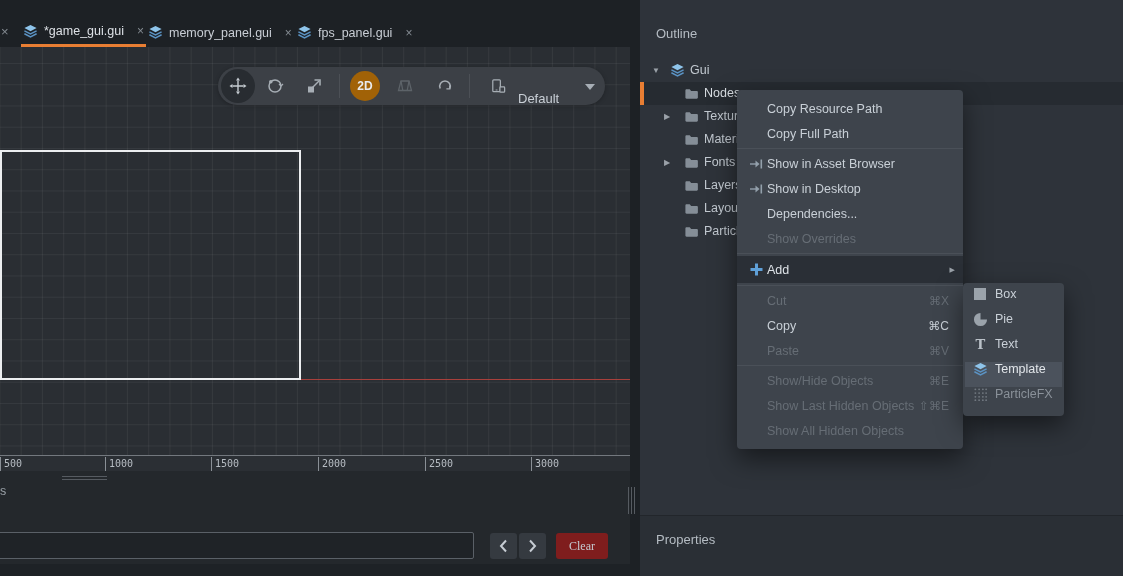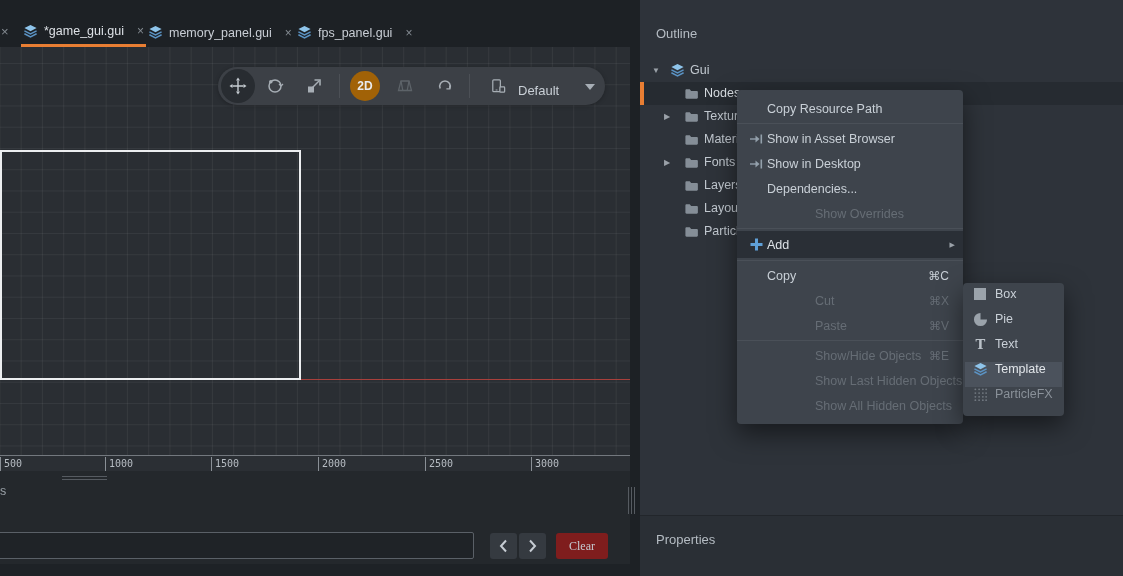--- a/index.html
+++ b/index.html
@@ -26,21 +26,21 @@
   .gui-rect{position:absolute;left:0px;top:103px;width:301px;height:230px;border:2px solid #eceef0;}
   .red-line{position:absolute;left:301px;top:331.5px;width:329px;height:1.6px;background:#a8403c;}
 
   .toolbar{position:absolute;left:218px;top:20px;width:387px;height:38px;border-radius:19px;
            background:#3c4046;box-shadow:0 1px 4px rgba(0,0,0,.25);}
   .tbtn{position:absolute;top:10px;width:18px;height:18px;display:flex;align-items:center;justify-content:center;}
   .tool-circle{position:absolute;top:2px;width:34px;height:34px;border-radius:17px;background:#282c31;}
   .tb-2d{position:absolute;left:132px;top:4px;width:30px;height:30px;border-radius:15px;background:#a16207;
          display:flex;align-items:center;justify-content:center;font-weight:bold;font-size:12px;color:#e9ebee;}
   .tsep{position:absolute;top:7px;width:1px;height:24px;background:#4c5056;}
-  .tb-label{position:absolute;left:300px;top:4px;height:38px;display:flex;align-items:center;
+  .tb-label{position:absolute;left:300px;top:12px;height:38px;display:flex;align-items:center;
             font-size:13px;color:#c9cfd6;}
   .tb-caret{position:absolute;left:367px;top:17px;width:0;height:0;
             border-left:5.5px solid transparent;border-right:5.5px solid transparent;border-top:6px solid #a7aeb5;}
 
   .ruler{position:absolute;left:0;top:408px;width:630px;height:16px;background:#2b2f34;
          border-top:1px solid #73787e;}
   .rtick{position:absolute;top:1px;height:14px;border-left:1px solid #8a9096;padding-left:3px;
          font-family:"DejaVu Sans Mono",monospace;font-size:10px;color:#b6bcc2;line-height:14px;}
 
   
@@ -78,21 +78,21 @@
 
   
   .menu{position:absolute;background:#3e444c;border-radius:4px;box-shadow:0 10px 26px rgba(0,0,0,.5);
         padding:6px 0;}
   .context-menu{left:737px;top:90px;width:226px;z-index:10;}
   .add-submenu{left:963px;top:283px;width:101px;z-index:11;padding:4px 0;}
   .mi{position:relative;height:25px;display:flex;align-items:center;font-size:12.5px;color:#c9d0d7;}
   .mi .mic{width:22px;margin-left:8px;display:flex;justify-content:center;align-items:center;flex:none;}
   .mi .mlab{white-space:nowrap;}
   .mi .msc{margin-left:auto;padding-right:14px;font-size:12px;color:#c9d0d7;}
-  .mi.dis{color:#666d75;padding-left:48px;}
+  .mi.dis{color:#666d75;}
   .mi.dis .msc{color:#666d75;}
   .mi.hl{height:27px;background:#2a2f36;color:#dde2e7;}
   .marr{position:absolute;right:8px;font-size:7px;color:#9aa1a8;}
   .msep{height:1px;background:#4a5058;margin:2px 0;}
   .smi{position:relative;height:25px;display:flex;align-items:flex-start;font-size:12.5px;color:#c9d0d7;}
   .smi .mic{width:16px;margin-left:9px;display:flex;justify-content:center;align-items:center;flex:none;}
   .smi .mlab{margin-left:7px;white-space:nowrap;}
   .smi.dim{color:#8a9199;}
   .smi.hl{background:linear-gradient(#4b525c,#4b525c) 2px 0/calc(100% - 4px) 100% no-repeat;color:#e2e6ea;}
 </style>
@@ -311,20 +311,24 @@
     <div class="properties-panel">
       <div class="panel-title properties-title">Properties</div>
     </div>
   </div>
 
   <div class="menu context-menu" id="context-menu">
       <div class="mi">
         <span class="mic"></span>
         <span class="mlab">Copy Resource Path</span>
       </div>
+      <div class="mi">
+        <span class="mic"></span>
+        <span class="mlab">Copy Full Path</span>
+      </div>
       <div class="msep"></div>
       <div class="mi">
         <span class="mic">
           <svg width="14" height="12" viewBox="0 0 14 12">
             <path d="M1 6h6.5" stroke="#93a0ab" stroke-width="1.4" fill="none"></path>
             <path d="M6.5 2.5 10.5 6 6.5 9.5Z" fill="#93a0ab"></path>
             <path d="M12.3 1.5v9" stroke="#93a0ab" stroke-width="1.6"></path>
           </svg>
         </span>
         <span class="mlab">Show in Asset Browser</span>
@@ -351,29 +355,29 @@
       <div class="mi hl">
         <span class="mic">
           <svg width="15" height="15" viewBox="0 0 15 15">
             <path d="M6 1.5h3V6h4.5v3H9v4.5H6V9H1.5V6H6Z" fill="#5fa0d8"></path>
           </svg>
         </span>
         <span class="mlab">Add</span>
         <span class="marr">▶</span>
       </div>
       <div class="msep"></div>
+      <div class="mi dis">
+        <span class="mic"></span>
+        <span class="mlab">Cut</span>
+        <span class="msc">⌘X</span>
+      </div>
       <div class="mi">
         <span class="mic"></span>
         <span class="mlab">Copy</span>
         <span class="msc">⌘C</span>
-      </div>
-      <div class="mi dis">
-        <span class="mic"></span>
-        <span class="mlab">Cut</span>
-        <span class="msc">⌘X</span>
       </div>
       <div class="mi dis">
         <span class="mic"></span>
         <span class="mlab">Paste</span>
         <span class="msc">⌘V</span>
       </div>
       <div class="msep"></div>
       <div class="mi dis">
         <span class="mic"></span>
         <span class="mlab">Show/Hide Objects</span>

